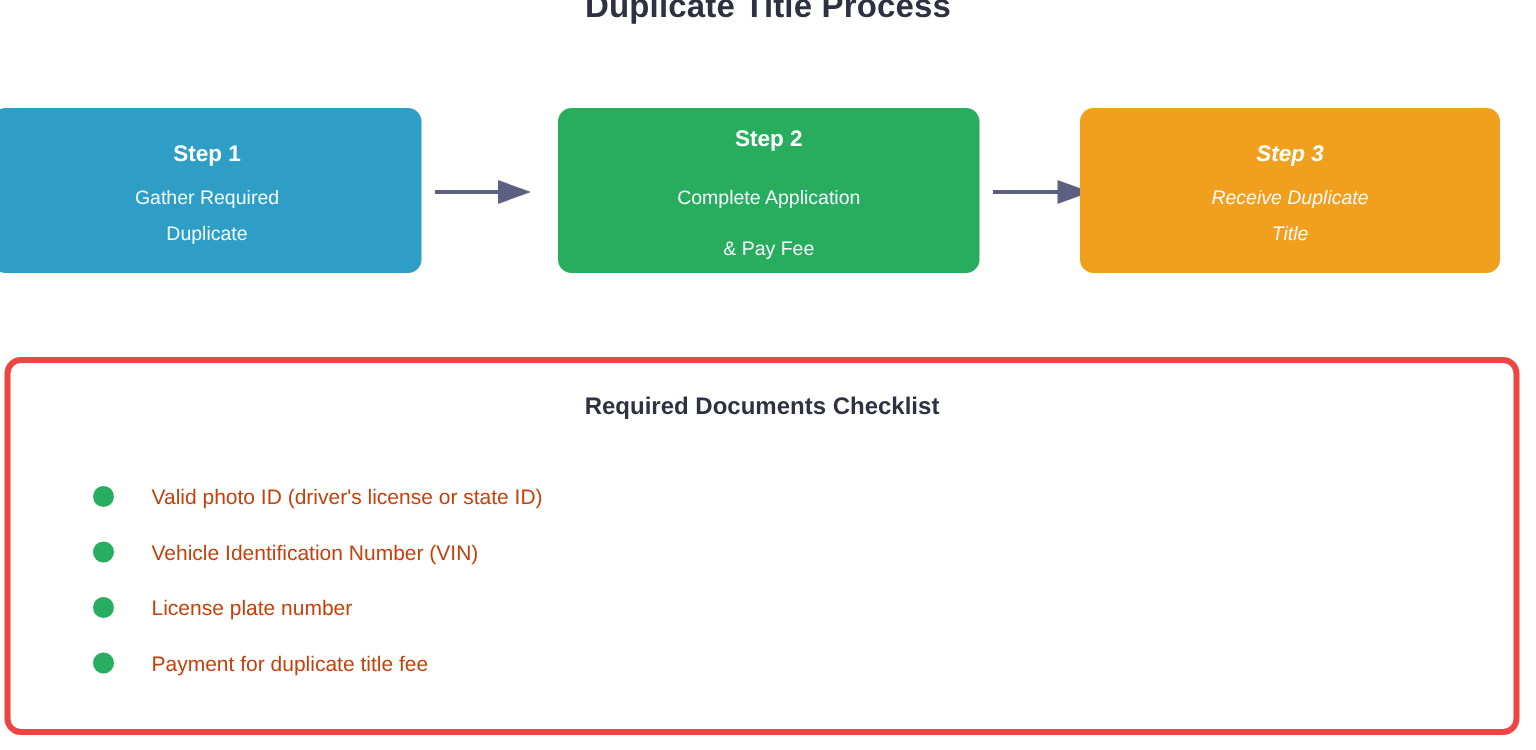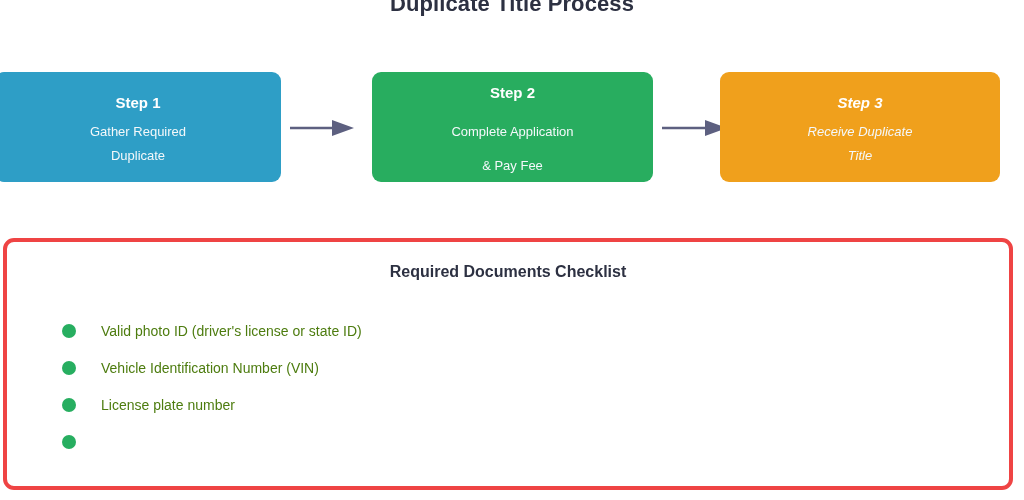--- a/index.html
+++ b/index.html
@@ -137,21 +137,21 @@
   .check-bullet {
     width: 14px;
     height: 14px;
     border-radius: 50%;
     background: #27ae60;
     flex: 0 0 auto;
   }
   .check-label {
     margin-left: 25px;
     font-size: 14px;
-    color: #4d7c0f;
+    color: #c2410c;
     white-space: nowrap;
     line-height: 1;
   }
 </style>
 </head>
 <body>
 
 <div id="canvas">
 
   <div class="page-title">Duplicate Title Process</div>
@@ -199,17 +199,18 @@
       <li class="check-item">
         <span class="check-bullet"></span>
         <span class="check-label">Vehicle Identification Number (VIN)</span>
       </li>
       <li class="check-item">
         <span class="check-bullet"></span>
         <span class="check-label">License plate number</span>
       </li>
       <li class="check-item">
         <span class="check-bullet"></span>
+        <span class="check-label">Payment for duplicate title fee</span>
       </li>
     </ul>
   </div>
 
 </div>
 
 </body></html>

